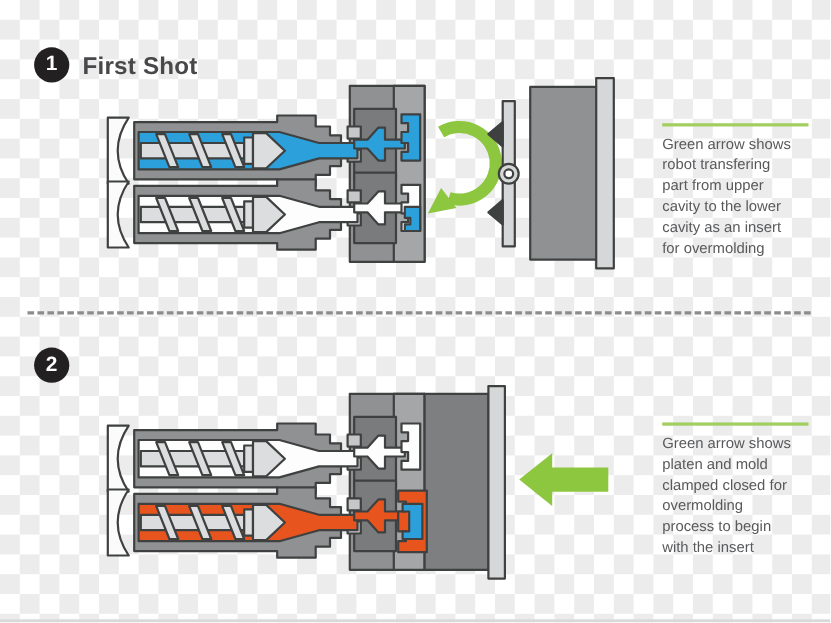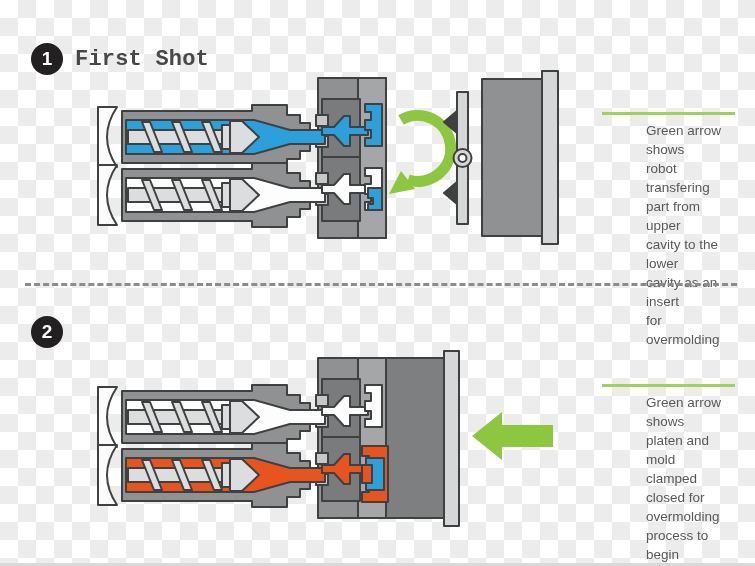--- a/index.html
+++ b/index.html
@@ -25,38 +25,37 @@
   }
   .step-title{
     position:absolute; font-size:22px; font-weight:bold; color:var(--c-title-text);
     white-space:nowrap; letter-spacing:0.2px;
   }
   .note{position:absolute; left:602px; width:133px;}
   .note-rule{height:3px; background:var(--c-green-line); margin-bottom:6px;}
   .note-text{
     font-size:13.5px; line-height:19px; color:var(--c-body-text);
     white-space:pre-line;
-    margin-left:44px;
   }
   .divider{
     position:absolute; left:25px; top:283px; width:712px; height:0;
     border-top:3px dashed var(--c-divider);
   }
   .bottom-edge{position:absolute; left:0; bottom:0; width:755px; height:3px; background:#D9D9D9;}
   svg .ol{stroke:var(--c-outline); stroke-width:2; stroke-linejoin:round;}
 </style>
 </head>
 <body>
 
 <div class="stage">
 
   <div class="badge" style="left:31px; top:43px;">
     <span>1</span>
   </div>
-  <div class="step-title" style="left:75px; top:47px;font-family:Liberation Mono, monospace;">First Shot</div>
+  <div class="step-title" style="left:75px; top:47px;">First Shot</div>
 
   <div class="badge" style="left:31px; top:316px;">
     <span>2</span>
   </div>
 
   <div class="note" style="top:112px;">
     <div class="note-rule"></div>
     <div class="note-text">Green arrow shows
 robot transfering
 part from upper

